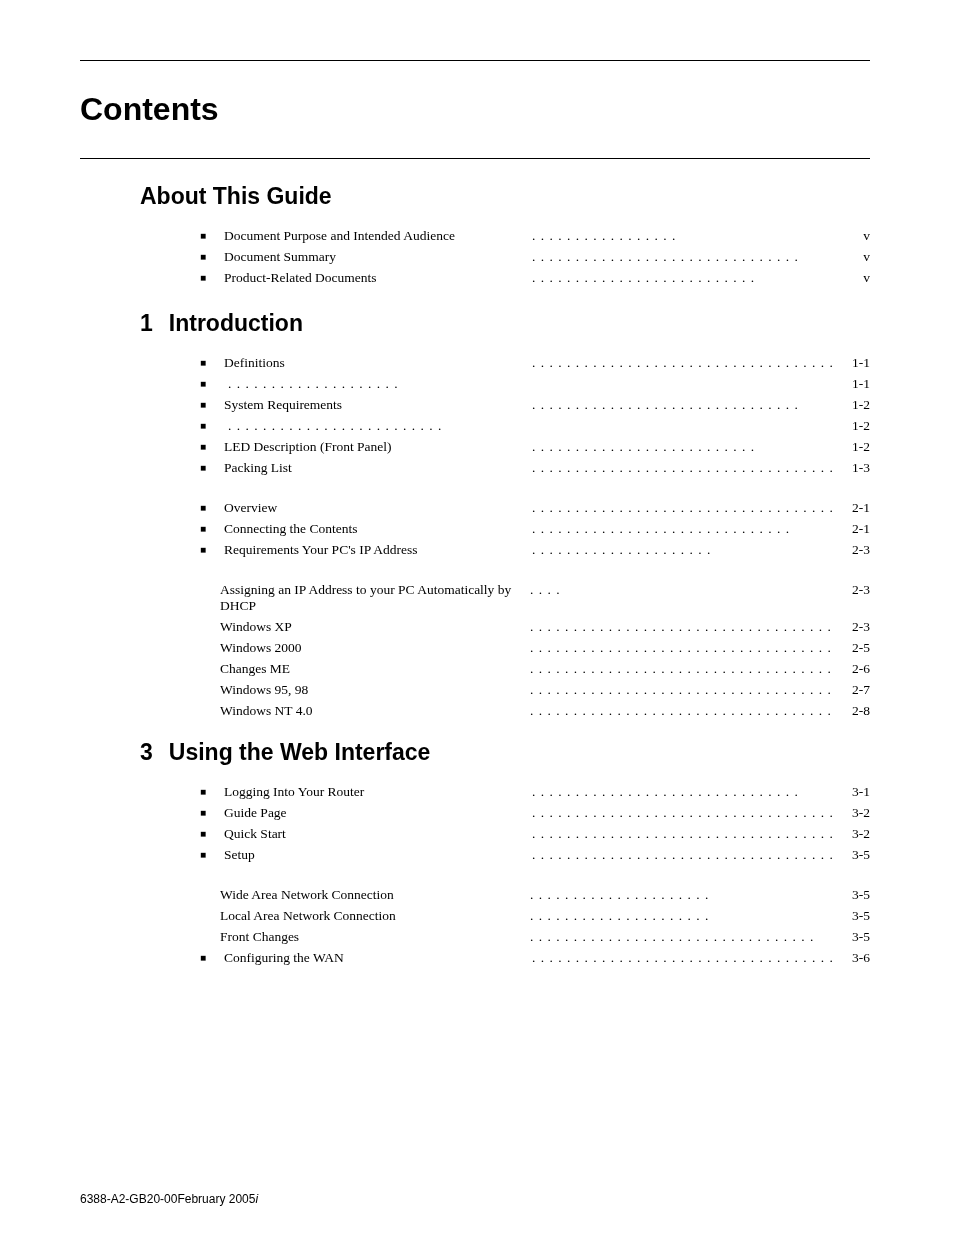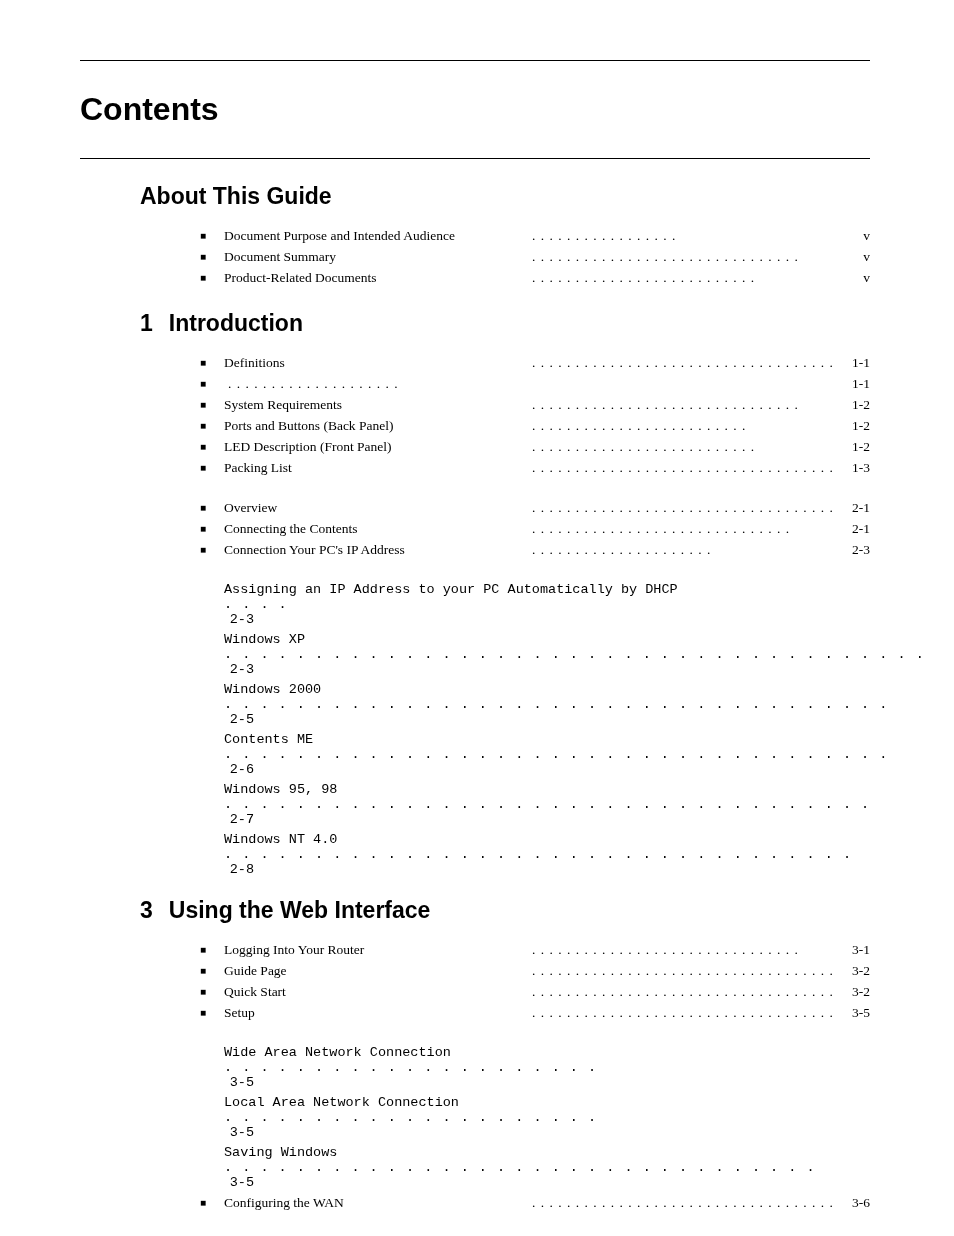--- a/index.html
+++ b/index.html
@@ -77,22 +77,21 @@
     }
     .toc-sub-entries {
       margin-left: 140px;
       margin-bottom: 4px;
     }
     .toc-sub-entry {
       display: flex;
       align-items: baseline;
       margin-bottom: 5px;
       font-size: 13.5px;
-      font-family: Liberation Mono, monospace;
-      flex-direction: column;
+      font-family: Liberation Serif, serif;
     }
     .toc-sub-entry .label {
       flex: 1;
     }
     .toc-sub-entry .dots {
       flex: 1;
       overflow: hidden;
       margin: 0 4px;
       font-size: 13.5px;
       letter-spacing: 1px;
@@ -169,21 +168,20 @@
         <span class="page-num">1-1</span>
       </div>
       <div class="toc-entry">
         <span class="bullet">■</span>
         <span class="label">System Requirements</span>
         <span class="dots">. . . . . . . . . . . . . . . . . . . . . . . . . . . . . . .</span>
         <span class="page-num">1-2</span>
       </div>
       <div class="toc-entry">
         <span class="bullet">■</span>
-        <span class="label">Ports and Buttons (Back Panel)</span>
         <span class="dots">. . . . . . . . . . . . . . . . . . . . . . . . .</span>
         <span class="page-num">1-2</span>
       </div>
       <div class="toc-entry">
         <span class="bullet">■</span>
         <span class="label">LED Description (Front Panel)</span>
         <span class="dots">. . . . . . . . . . . . . . . . . . . . . . . . . .</span>
         <span class="page-num">1-2</span>
       </div>
       <div class="toc-entry">
@@ -204,21 +202,21 @@
         <span class="page-num">2-1</span>
       </div>
       <div class="toc-entry">
         <span class="bullet">■</span>
         <span class="label">Connecting the Contents</span>
         <span class="dots">. . . . . . . . . . . . . . . . . . . . . . . . . . . . . .</span>
         <span class="page-num">2-1</span>
       </div>
       <div class="toc-entry">
         <span class="bullet">■</span>
-        <span class="label">Connection Your PC's IP Address</span>
+        <span class="label">Requirements Your PC's IP Address</span>
         <span class="dots">. . . . . . . . . . . . . . . . . . . . .</span>
         <span class="page-num">2-3</span>
       </div>
     </div>
     <div class="toc-sub-entries">
       <div class="toc-sub-entry">
         <span class="label">Assigning an IP Address to your PC Automatically by DHCP</span>
         <span class="dots">. . . .</span>
         <span class="page-num">2-3</span>
       </div>
@@ -226,21 +224,21 @@
         <span class="label">Windows XP</span>
         <span class="dots">. . . . . . . . . . . . . . . . . . . . . . . . . . . . . . . . . . . . . . .</span>
         <span class="page-num">2-3</span>
       </div>
       <div class="toc-sub-entry">
         <span class="label">Windows 2000</span>
         <span class="dots">. . . . . . . . . . . . . . . . . . . . . . . . . . . . . . . . . . . . .</span>
         <span class="page-num">2-5</span>
       </div>
       <div class="toc-sub-entry">
-        <span class="label">Contents ME</span>
+        <span class="label">Changes ME</span>
         <span class="dots">. . . . . . . . . . . . . . . . . . . . . . . . . . . . . . . . . . . . .</span>
         <span class="page-num">2-6</span>
       </div>
       <div class="toc-sub-entry">
         <span class="label">Windows 95, 98</span>
         <span class="dots">. . . . . . . . . . . . . . . . . . . . . . . . . . . . . . . . . . . .</span>
         <span class="page-num">2-7</span>
       </div>
       <div class="toc-sub-entry">
         <span class="label">Windows NT 4.0</span>
@@ -285,21 +283,21 @@
         <span class="label">Wide Area Network Connection</span>
         <span class="dots">. . . . . . . . . . . . . . . . . . . . .</span>
         <span class="page-num">3-5</span>
       </div>
       <div class="toc-sub-entry">
         <span class="label">Local Area Network Connection</span>
         <span class="dots">. . . . . . . . . . . . . . . . . . . . .</span>
         <span class="page-num">3-5</span>
       </div>
       <div class="toc-sub-entry">
-        <span class="label">Saving Windows</span>
+        <span class="label">Front Changes</span>
         <span class="dots">. . . . . . . . . . . . . . . . . . . . . . . . . . . . . . . . .</span>
         <span class="page-num">3-5</span>
       </div>
     </div>
     <div class="toc-entries" style="margin-top:0;">
       <div class="toc-entry">
         <span class="bullet">■</span>
         <span class="label">Configuring the WAN</span>
         <span class="dots">. . . . . . . . . . . . . . . . . . . . . . . . . . . . . . . . . . .</span>
         <span class="page-num">3-6</span>

